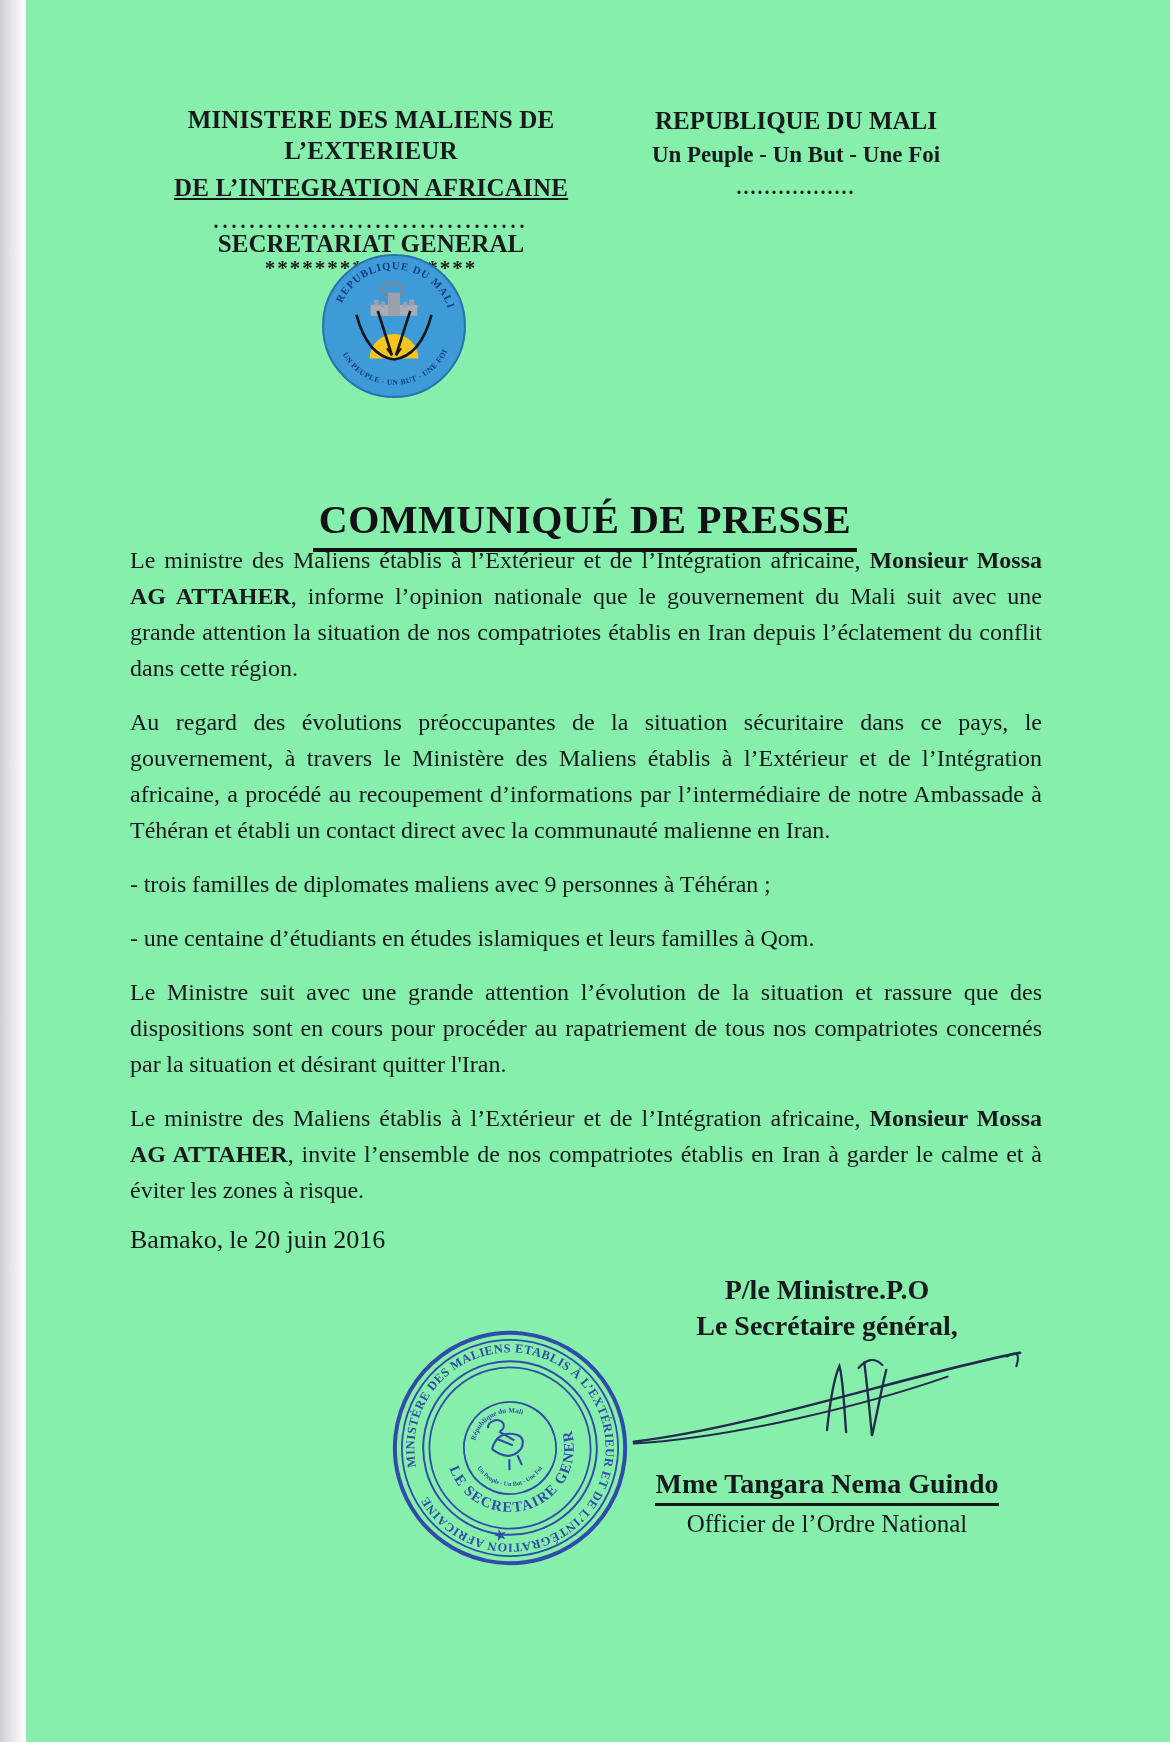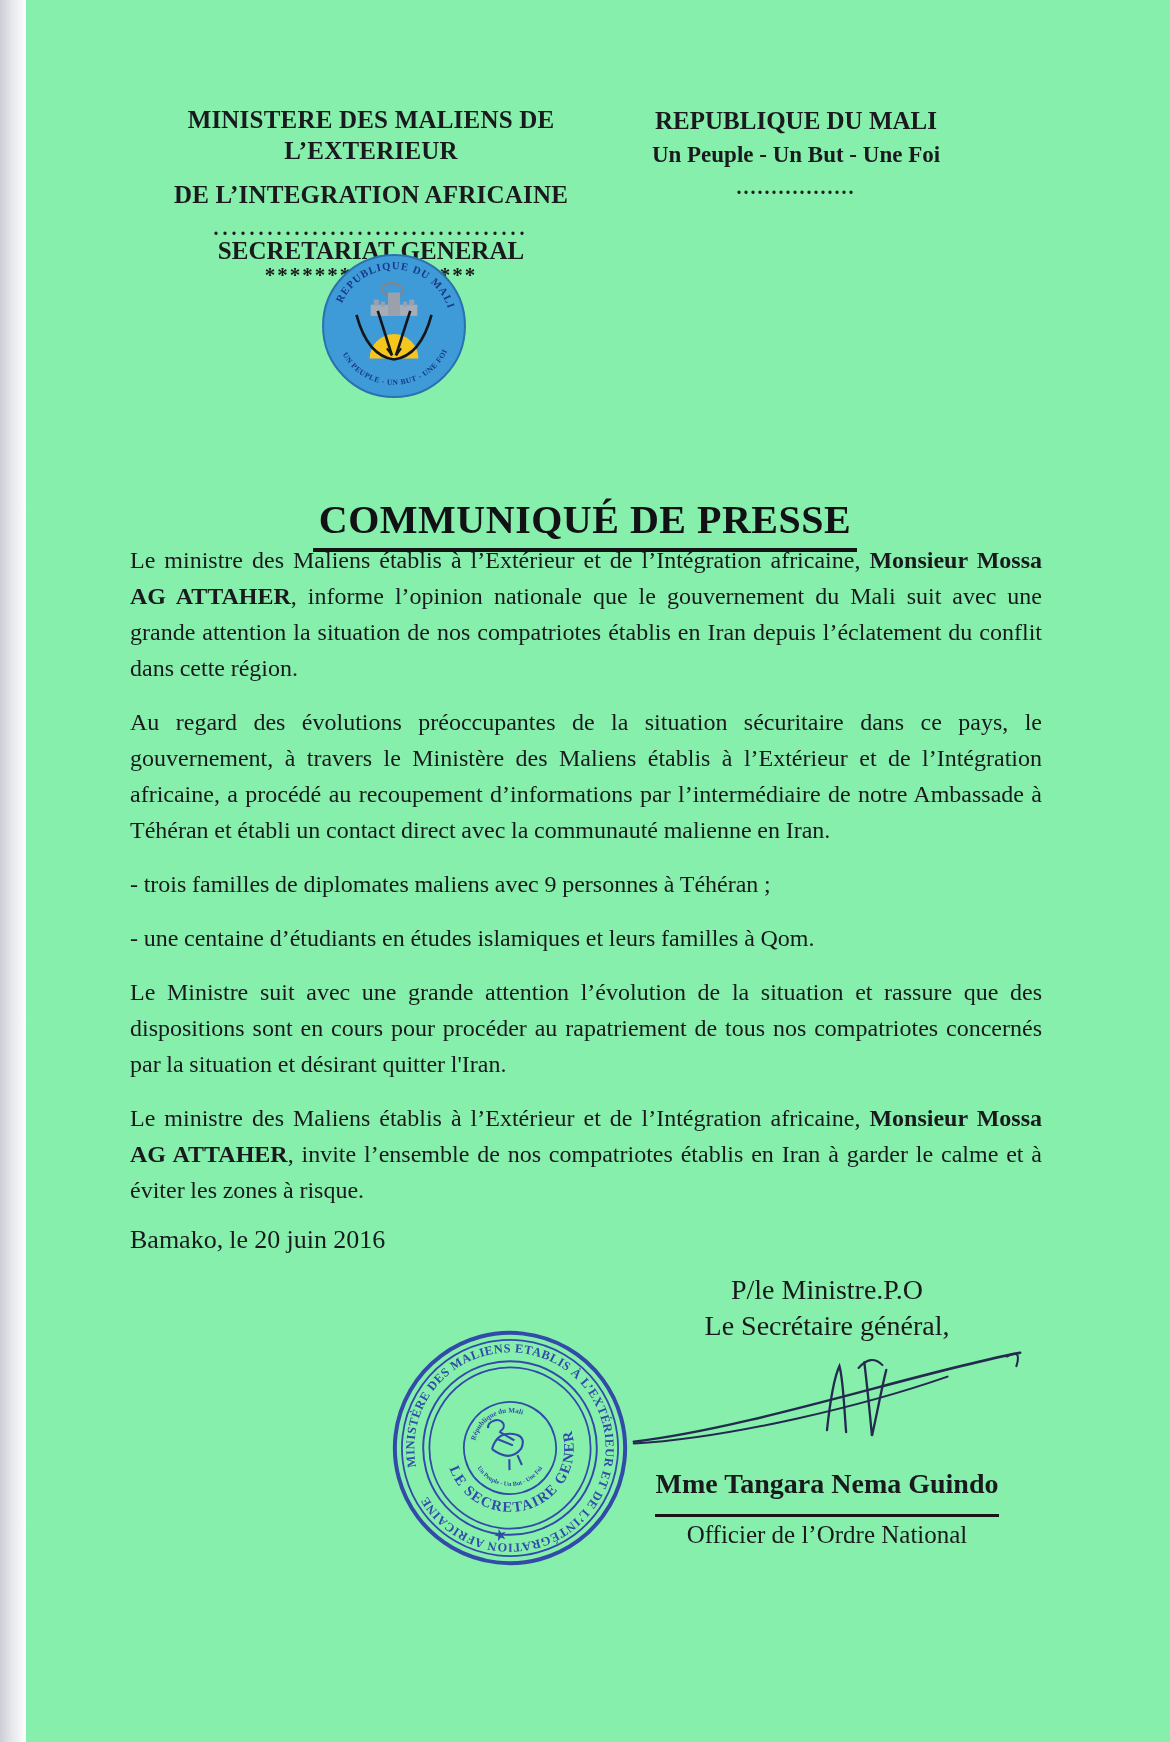--- a/index.html
+++ b/index.html
@@ -17,21 +17,21 @@
     position:relative;width:1170px;height:1742px;background:#86efac;overflow:hidden;
     font-family:"Liberation Serif","DejaVu Serif",serif;color:var(--text-color);
   }
   .page-edge{
     position:absolute;left:0;top:0;width:26px;height:100%;
     background:linear-gradient(90deg,#cdcdd6 0%,#e6e6ec 45%,#ffffff 100%);
   }
   
   .hdr-left{position:absolute;left:128px;top:104px;width:486px;text-align:center;font-weight:bold;}
   .hdr-left .l1,.hdr-left .l2{font-size:25px;line-height:31px;letter-spacing:.2px;}
-  .hdr-left .l2{margin-top:13px;}
+  .hdr-left .l2{margin-top:6px;text-decoration:underline;}
   .hdr-dots{font-size:20px;font-weight:bold;letter-spacing:4px;line-height:18px;margin-top:9px;white-space:nowrap;}
   .hdr-left .l3{font-size:25px;line-height:28px;margin-top:0;}
   .hdr-stars{font-size:21px;font-weight:bold;letter-spacing:2px;line-height:20px;margin-top:0;}
   .hdr-right{position:absolute;left:636px;top:106px;width:320px;text-align:center;font-weight:bold;}
   .hdr-right .l1{font-size:25px;line-height:30px;}
   .hdr-right .l2{font-size:23px;line-height:28px;margin-top:5px;}
   .hdr-right .hdr-dots{letter-spacing:2px;}
   
   .emblem{position:absolute;left:320px;top:252px;width:148px;height:148px;}
   
@@ -40,24 +40,24 @@
     display:inline-block;font-size:40px;font-weight:bold;color:var(--title-color);
     letter-spacing:.5px;border-bottom:4px solid #141414;padding:0 6px 5px 6px;
   }
   
   .body-text{position:absolute;left:130px;top:524px;width:912px;font-size:24px;line-height:36px;}
   .body-text p{margin:18px 0 14px 0;text-align:justify;word-spacing:-.3px;}
   .body-text b{font-weight:bold;}
   .dateline{text-align:right;margin-top:8px !important;font-size:26px;padding-right:4px;}
   
   .sig-col{width:430px;margin:6px 0 0 auto;text-align:center;}
-  .sig-col .cap{font-size:28px;font-weight:normal;line-height:36px;}
+  .sig-col .cap{font-size:28px;font-weight:bold;line-height:36px;}
   .sig-svg{display:block;width:420px;height:110px;margin:2px auto 0 auto;}
   .sig-name{display:inline-block;font-size:28px;font-weight:bold;line-height:32px;
-    border-bottom:3px solid #15151a;padding-bottom:14px;margin-top:12px;}
+    border-bottom:3px solid #15151a;padding-bottom:3px;margin-top:12px;}
   .sig-role{font-size:25px;line-height:32px;margin-top:2px;}
   
   .stamp{position:absolute;left:386px;top:1324px;width:248px;height:248px;opacity:.92;}
   svg text{font-family:"Liberation Serif","DejaVu Serif",serif;}
   .stamp text{fill:var(--stamp-ink);}
   .stamp .ring{stroke:var(--stamp-ink);fill:none;}
   .sig-svg path{stroke:var(--signature-ink);fill:none;stroke-linecap:round;}
 </style>
 </head>
 <body>

